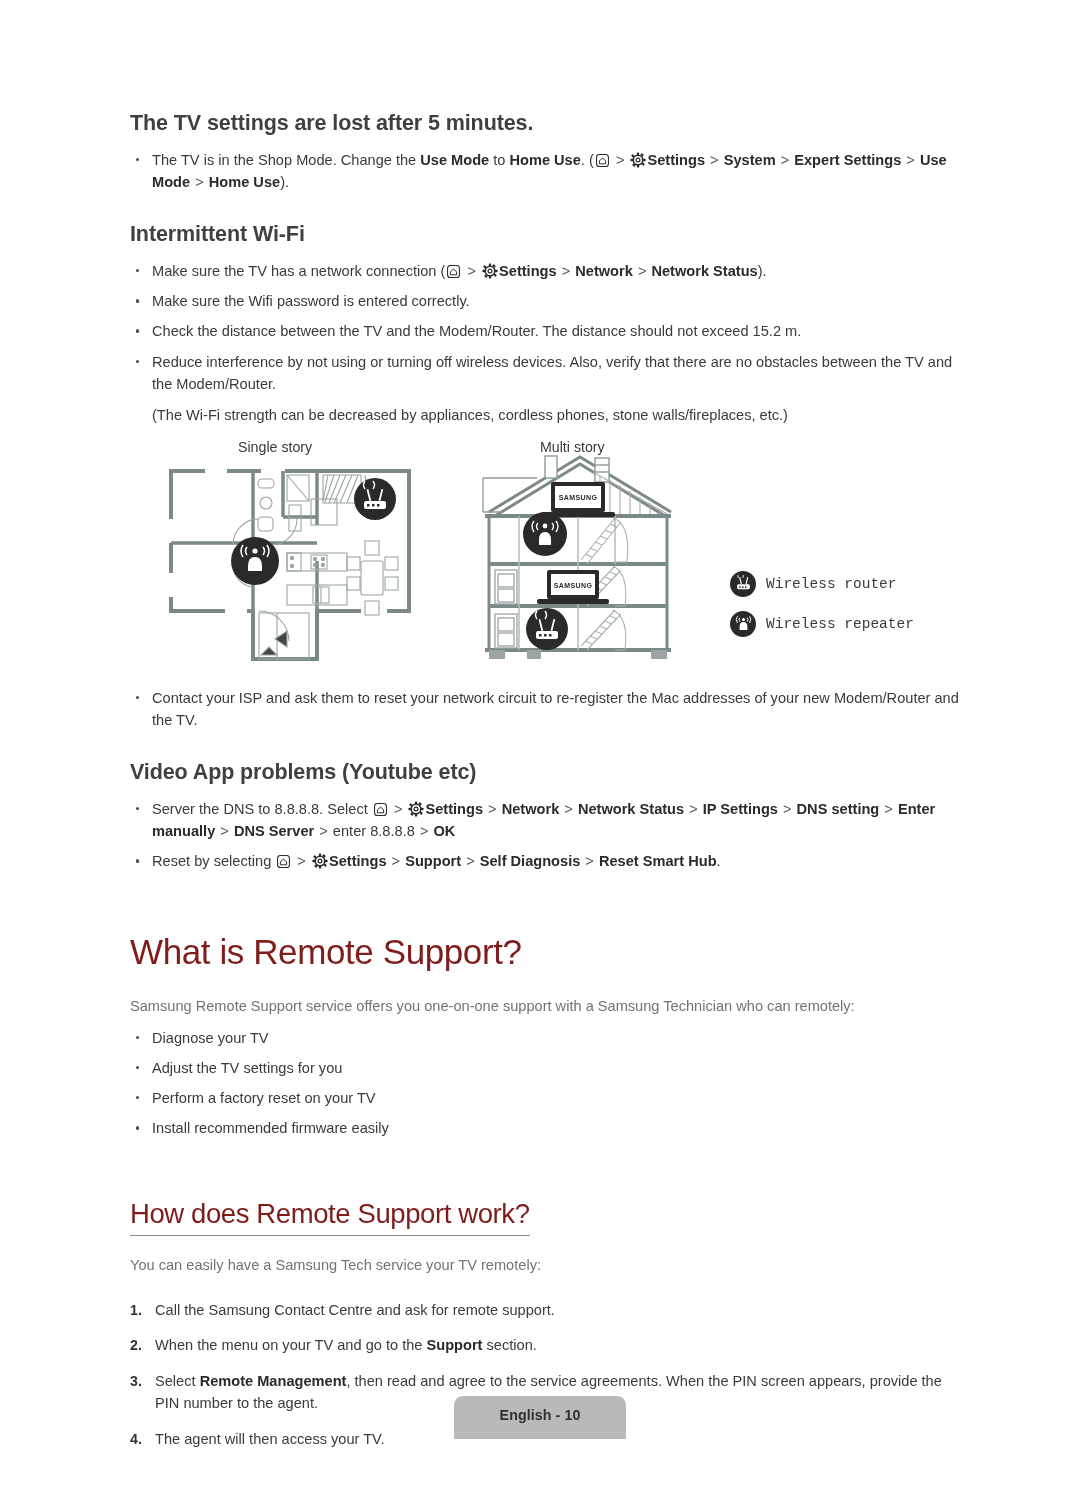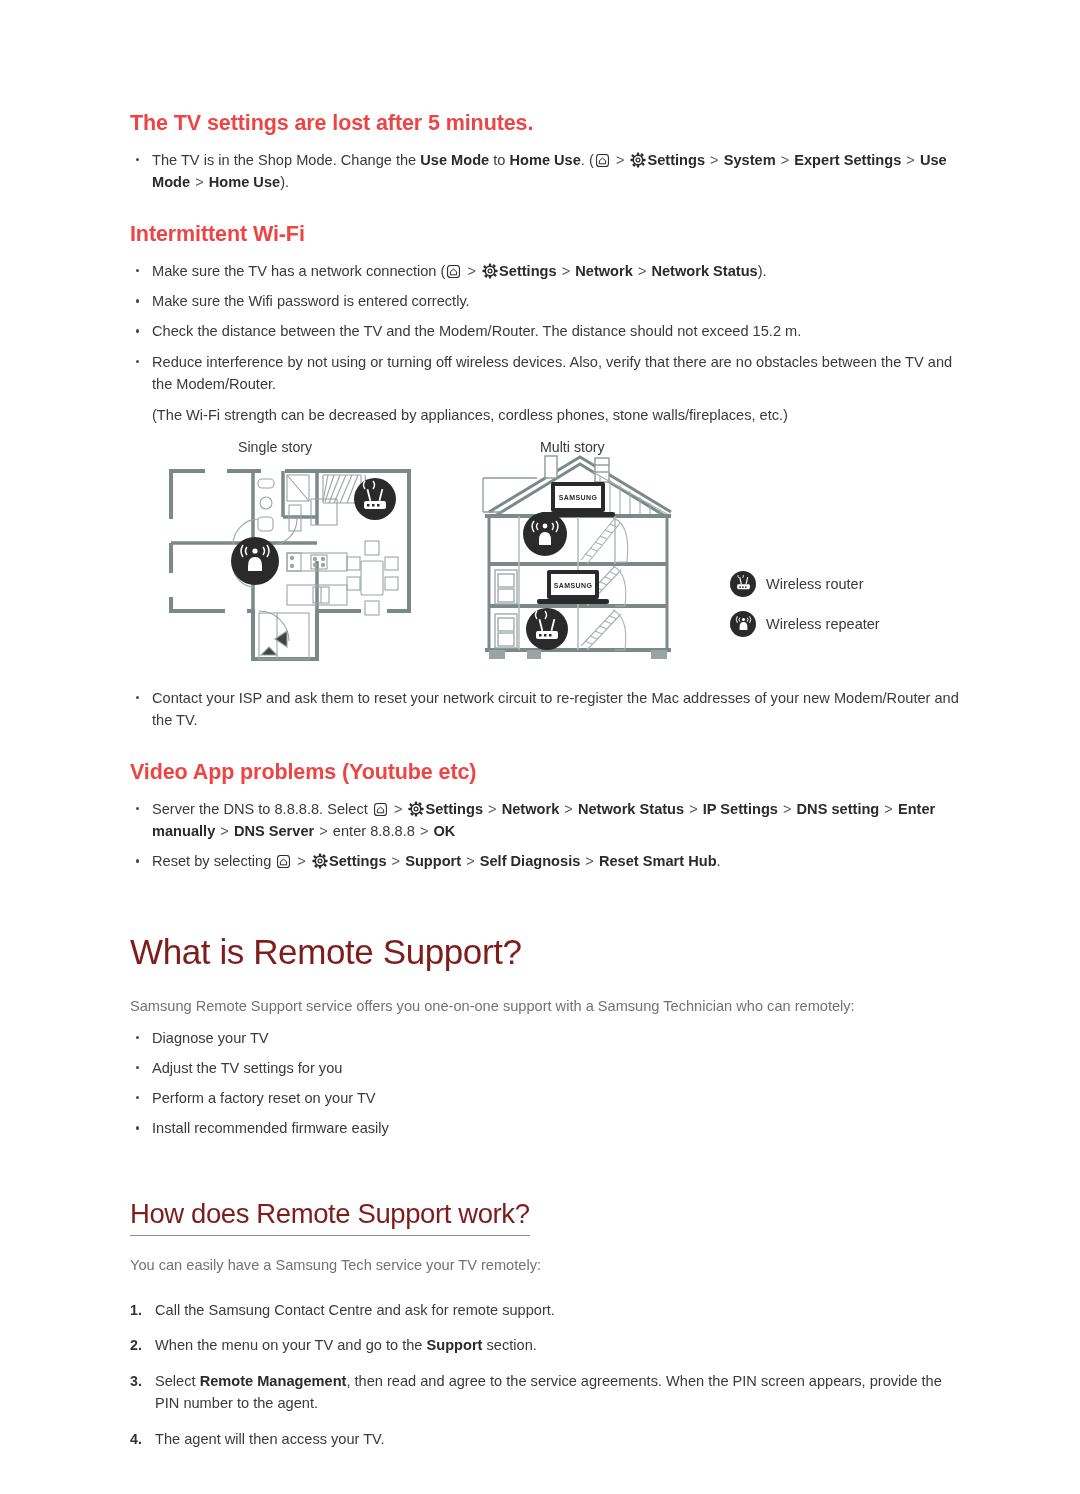--- a/index.html
+++ b/index.html
@@ -21,21 +21,21 @@
     height: 1494px;
     box-sizing: border-box;
     padding: 110px 120px 0 130px;
   }
 
   h2.section-title {
     font-size: 21.5px;
     font-weight: bold;
     letter-spacing: -0.1px;
     margin: 0 0 12px 0;
-    color: #ef4444;
+    color: #404040;
     line-height: 1.25;
   }
   h1.big-title {
     font-size: 35px;
     font-weight: normal;
     letter-spacing: -0.4px;
     margin: 16px 0 22px 0;
     color: #7f1d1d;
     line-height: 1.2;
   }
@@ -138,21 +138,21 @@
     margin-bottom: 14px;
   }
   .legend-badge {
     width: 26px; height: 26px;
     border-radius: 50%;
     background: #2a2a2a;
     display: flex; align-items: center; justify-content: center;
     margin-right: 10px;
     flex: 0 0 auto;
   }
-  .legend-label { font-size: 14.5px; color: #3a3a3a; }
+  .legend-label { font-size: 14.5px; color: #3a3a3a; font-family: Liberation Mono, monospace; }
 
   
   .footer {
     position: absolute;
     left: 0; right: 0;
     bottom: 55px;
     display: flex;
     justify-content: center;
   }
   .footer-tab {
@@ -582,14 +582,17 @@
       <span class="num-marker">3.</span>
       <span><span>Select </span><b class="b">Remote Management</b><span>, then read and agree to the service agreements. When the PIN screen appears, provide the PIN number to the agent.</span></span>
     </li>
     <li class="numitem">
       <span class="num-marker">4.</span>
       <span><span>The agent will then access your TV.</span></span>
     </li>
   </ol>
 
   
+  <div class="footer">
+    <div class="footer-tab">English - 10</div>
+  </div>
 
 </div>
 
 </body></html>

